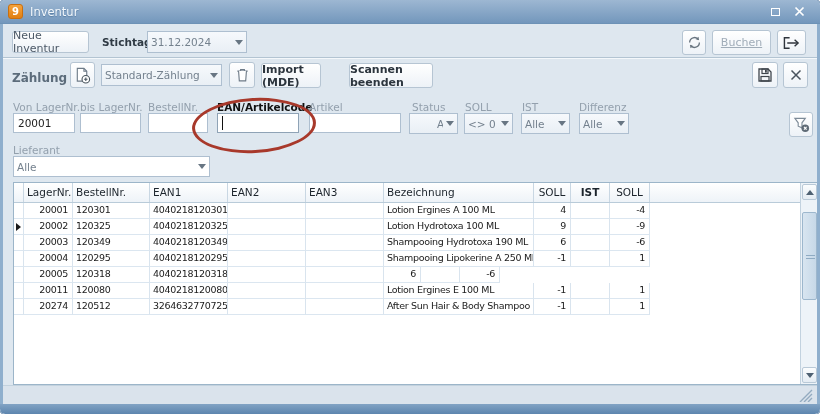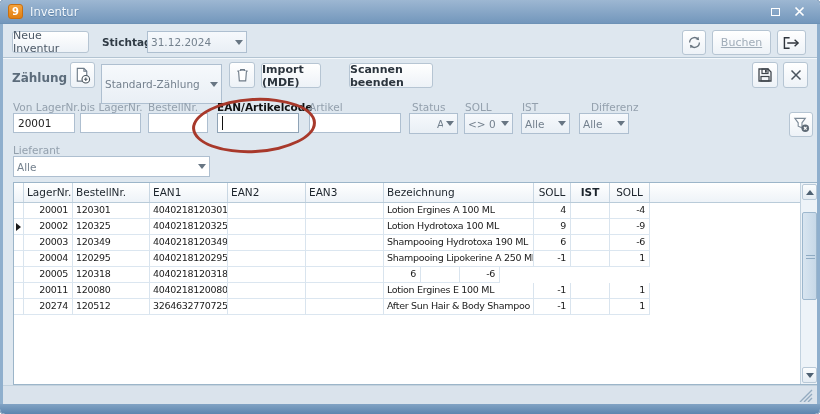--- a/index.html
+++ b/index.html
@@ -121,21 +121,21 @@
 
   <div class="flabel" style="left:12px; top:71px; font-size:12px; font-weight:bold; color:#5c6c7b;">Zählung</div>
   <div class="btn icon-btn" style="left:70px; top:62px; width:25px; height:26px;">
     <svg width="17" height="17" viewBox="0 0 18 18">
       <path d="M3.5 1.5 H10.5 L13.5 4.5 V15 H3.5 Z" fill="#fff" stroke="#6e7b88" stroke-width="1.2"></path>
       <path d="M10.5 1.5 V4.5 H13.5" fill="none" stroke="#6e7b88" stroke-width="1.2"></path>
       <circle cx="12.5" cy="13" r="4" fill="#fff" stroke="#4a565f" stroke-width="1.2"></circle>
       <path d="M12.5 11.2 V14.8 M10.7 13 H14.3" stroke="#4a565f" stroke-width="1.2"></path>
     </svg>
   </div>
-  <div class="combo" style="left:101px; top:64px; width:121px; height:40px;">
+  <div class="combo" style="left:101px; top:64px; width:121px; height:22px;">
     <span class="val">Standard-Zählung</span>
     <span class="dd-arrow"></span>
   </div>
   <div class="btn icon-btn" style="left:229px; top:62px; width:26px; height:26px;">
     <svg width="15" height="16" viewBox="0 0 16 16">
       <path d="M2.5 3.8 H13.5" stroke="#6e7b88" stroke-width="1.2" fill="none"></path>
       <path d="M6 3.8 V2.2 H10 V3.8" stroke="#6e7b88" stroke-width="1.2" fill="none"></path>
       <path d="M3.8 3.8 L4.6 14.3 H11.4 L12.2 3.8" stroke="#6e7b88" stroke-width="1.2" fill="#fff"></path>
     </svg>
   </div>
@@ -156,21 +156,21 @@
   </div>
 
   <div class="flabel" style="left:13px;  top:101px;">Von LagerNr.</div>
   <div class="flabel" style="left:80px;  top:101px;">bis LagerNr.</div>
   <div class="flabel" style="left:148px; top:101px;">BestellNr.</div>
   <div class="flabel active" style="left:217px; top:101px;">EAN/Artikelcode</div>
   <div class="flabel" style="left:309px; top:101px;">Artikel</div>
   <div class="flabel" style="left:412px; top:101px;">Status</div>
   <div class="flabel" style="left:465px; top:101px;">SOLL</div>
   <div class="flabel" style="left:522px; top:101px;">IST</div>
-  <div class="flabel" style="left:579px; top:101px;margin-left:12px;">Differenz</div>
+  <div class="flabel" style="left:579px; top:101px;">Differenz</div>
 
   <input class="input" style="left: 13px; top: 113px; width: 62px; height: 20px;" value="20001">
   <input class="input" style="left: 80px; top: 113px; width: 61px; height: 20px;" value="">
   <input class="input" style="left: 148px; top: 113px; width: 60px; height: 20px;" value="">
   <div class="input" style="left:217px; top:113px; width:82px; height:20px; border-color:#8fa3b6;">
     <span class="caret"></span>
   </div>
   <input class="input" style="left: 309px; top: 113px; width: 92px; height: 20px;" value="">
 
   <div class="combo" style="left:409px; top:113px; width:49px; height:21px;padding-left:27px;">

